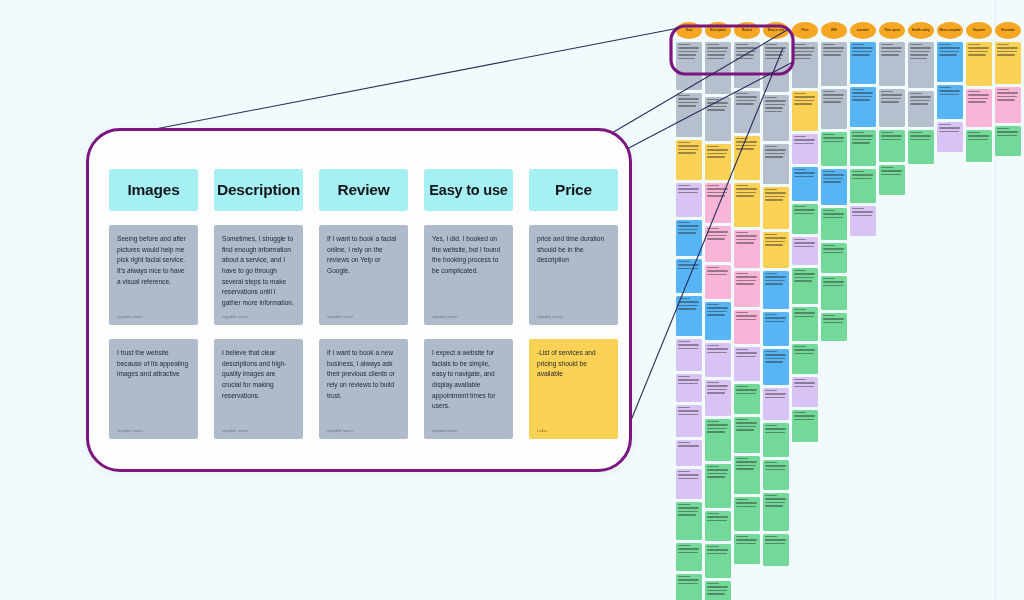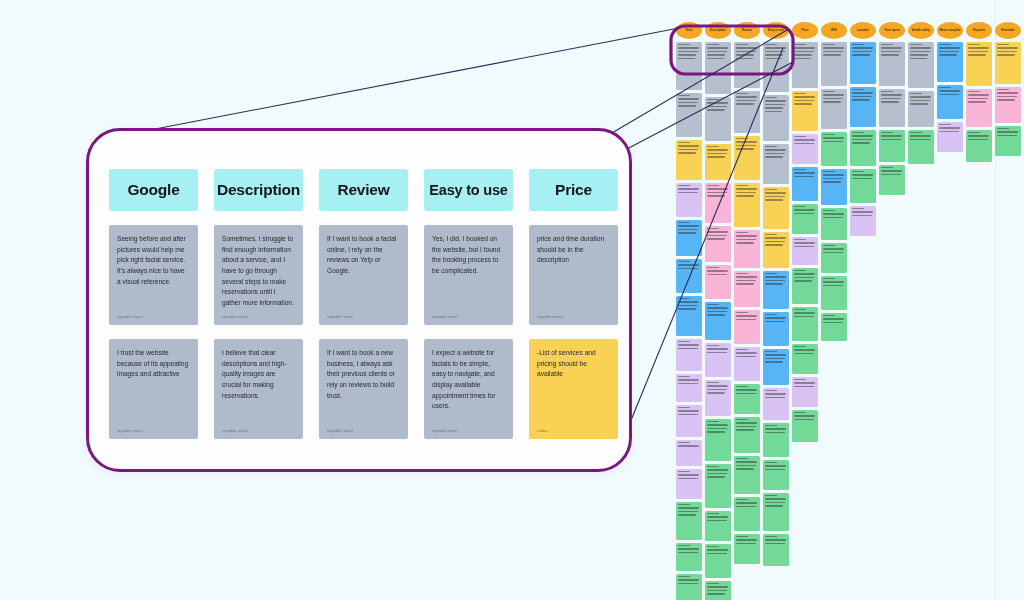--- a/index.html
+++ b/index.html
@@ -651,21 +651,21 @@
     <line x1="679" y1="28" x2="150" y2="130" stroke="#2a2a5a" stroke-width="1.1"></line>
     <line x1="787" y1="30" x2="600" y2="140" stroke="#2a2a5a" stroke-width="1.1"></line>
     <line x1="793" y1="62" x2="625" y2="150" stroke="#2a2a5a" stroke-width="1.1"></line>
     <line x1="783" y1="48" x2="625" y2="435" stroke="#2a2a5a" stroke-width="1.1"></line>
   </svg>
 
   <div id="zoompanel">
     <div id="zoominner">
         <div class="zrow ">
           <div class="zcol">
-            <div class="zhead">Google</div>
+            <div class="zhead">Images</div>
           </div>
           <div class="zcol">
             <div class="zhead">Description</div>
           </div>
           <div class="zcol">
             <div class="zhead">Review</div>
           </div>
           <div class="zcol">
             <div class="zhead two">Easy to use</div>
           </div>

